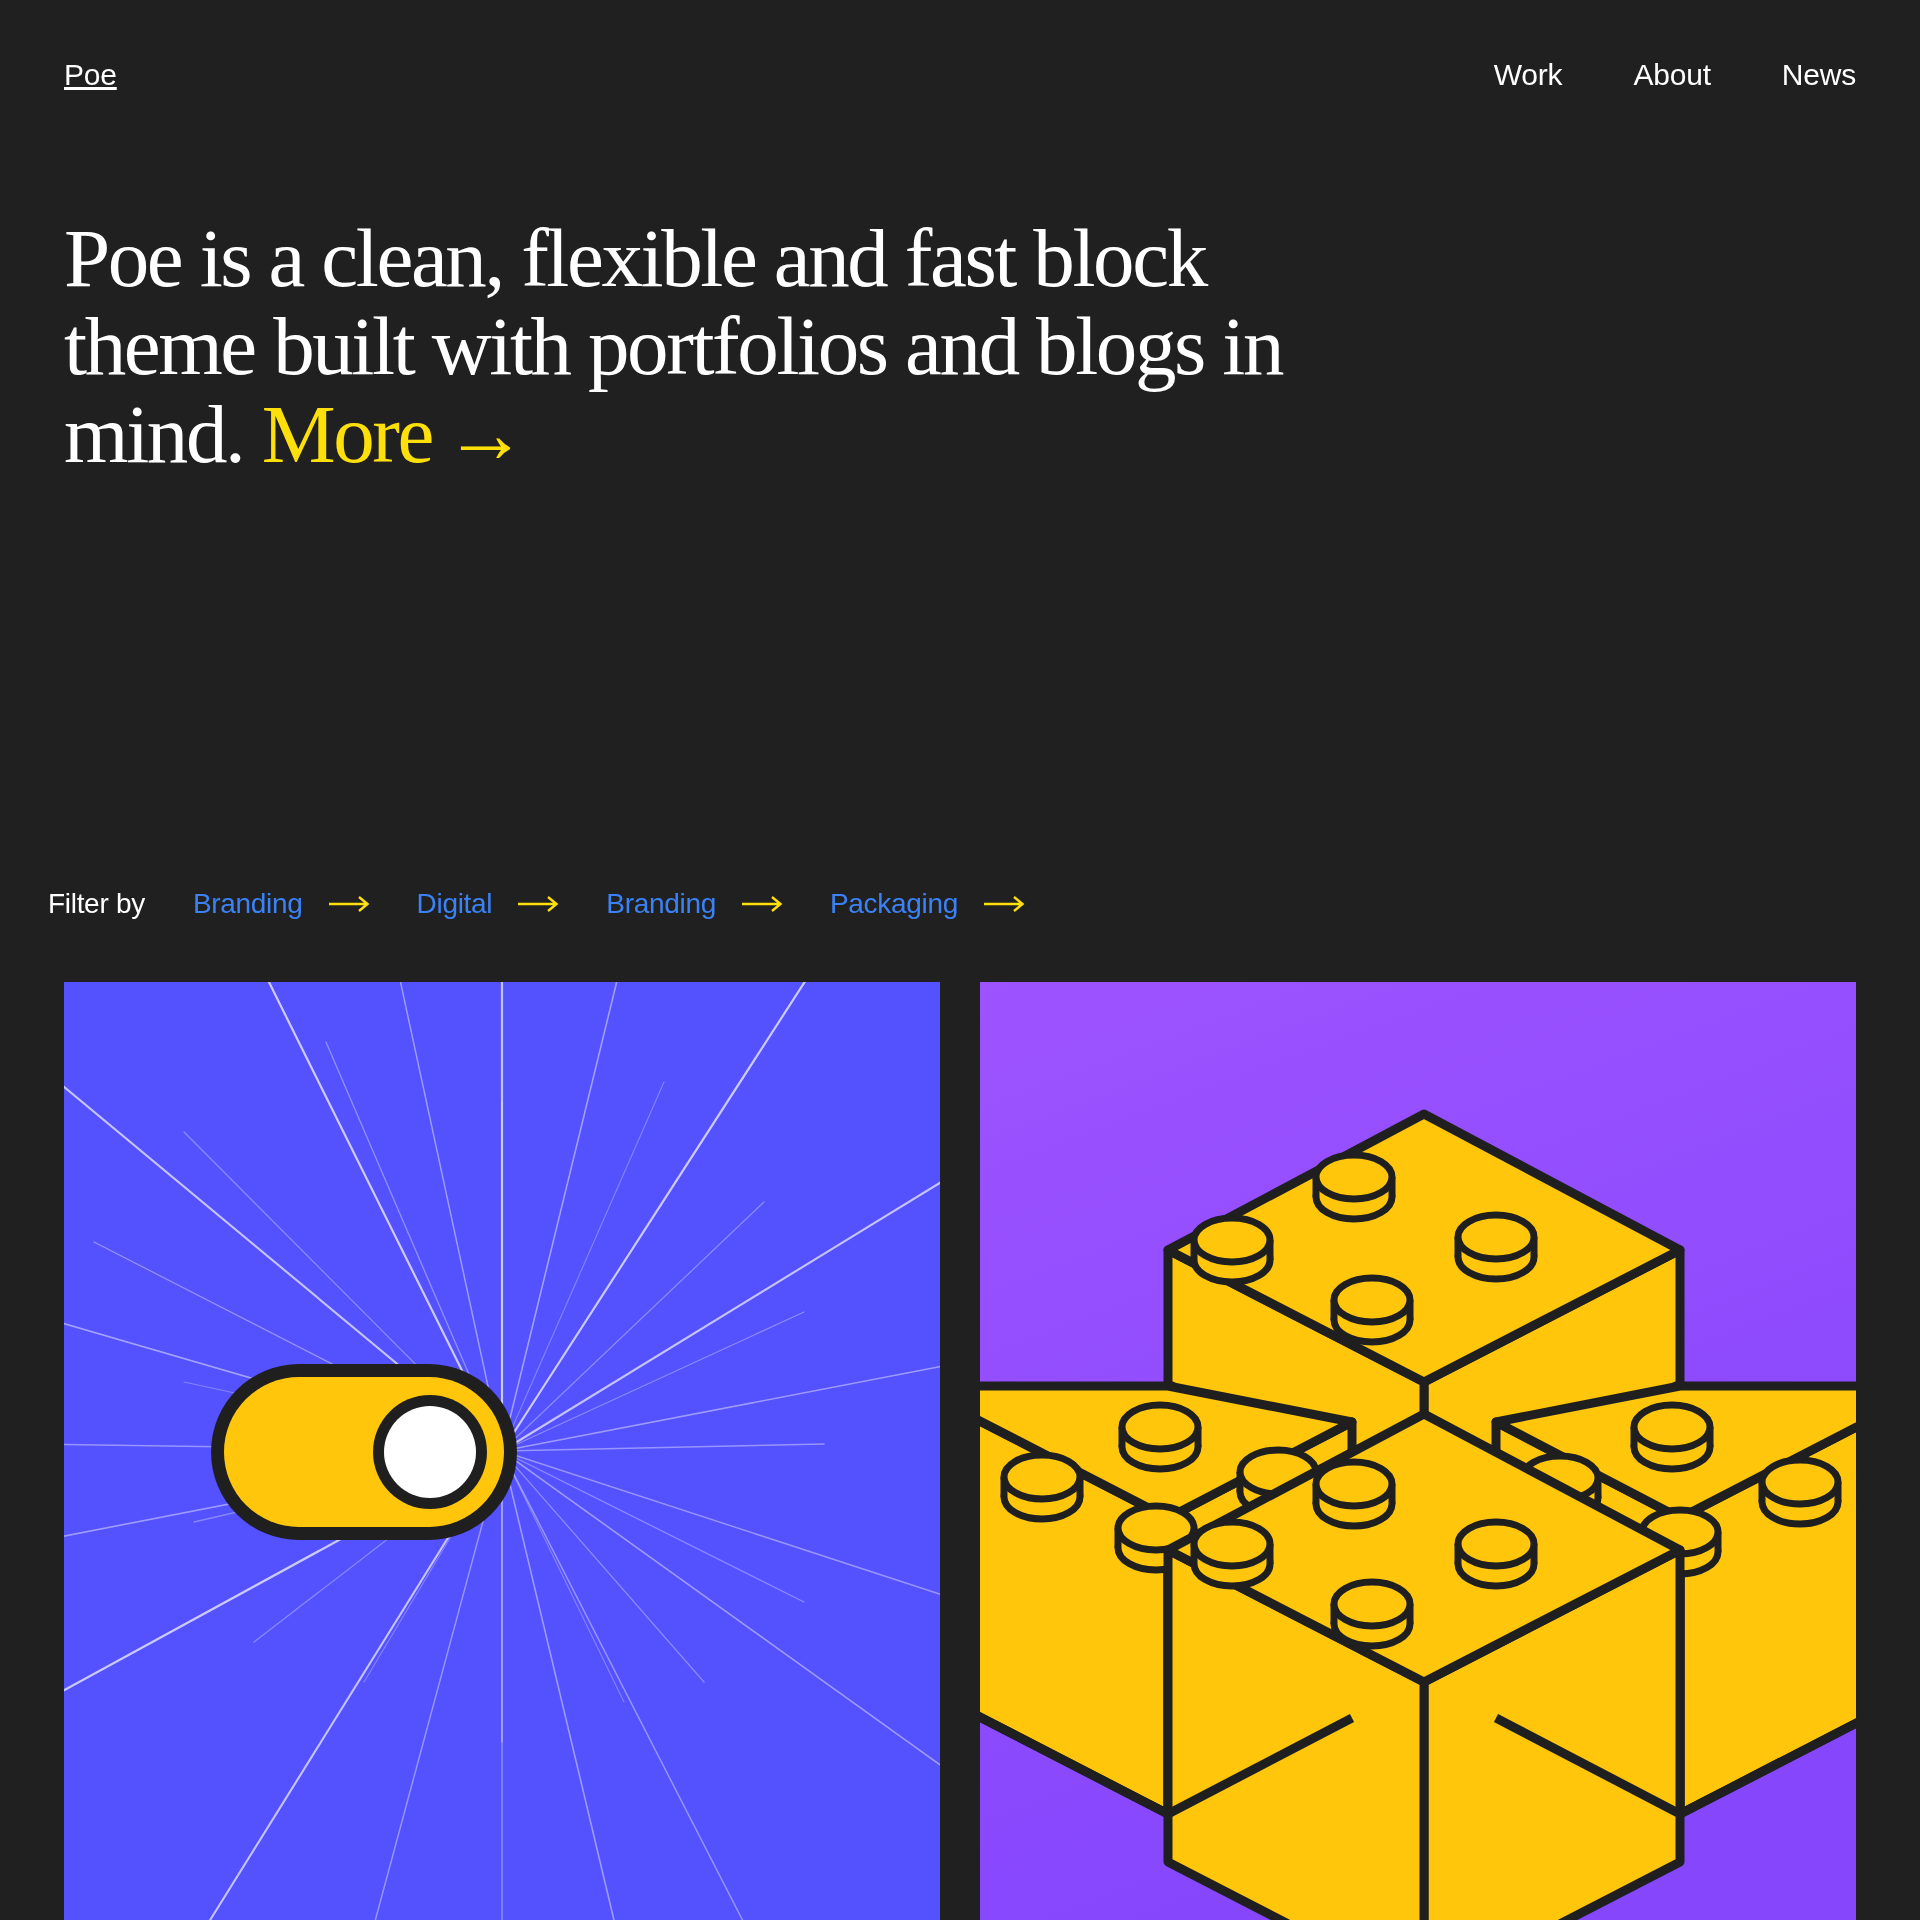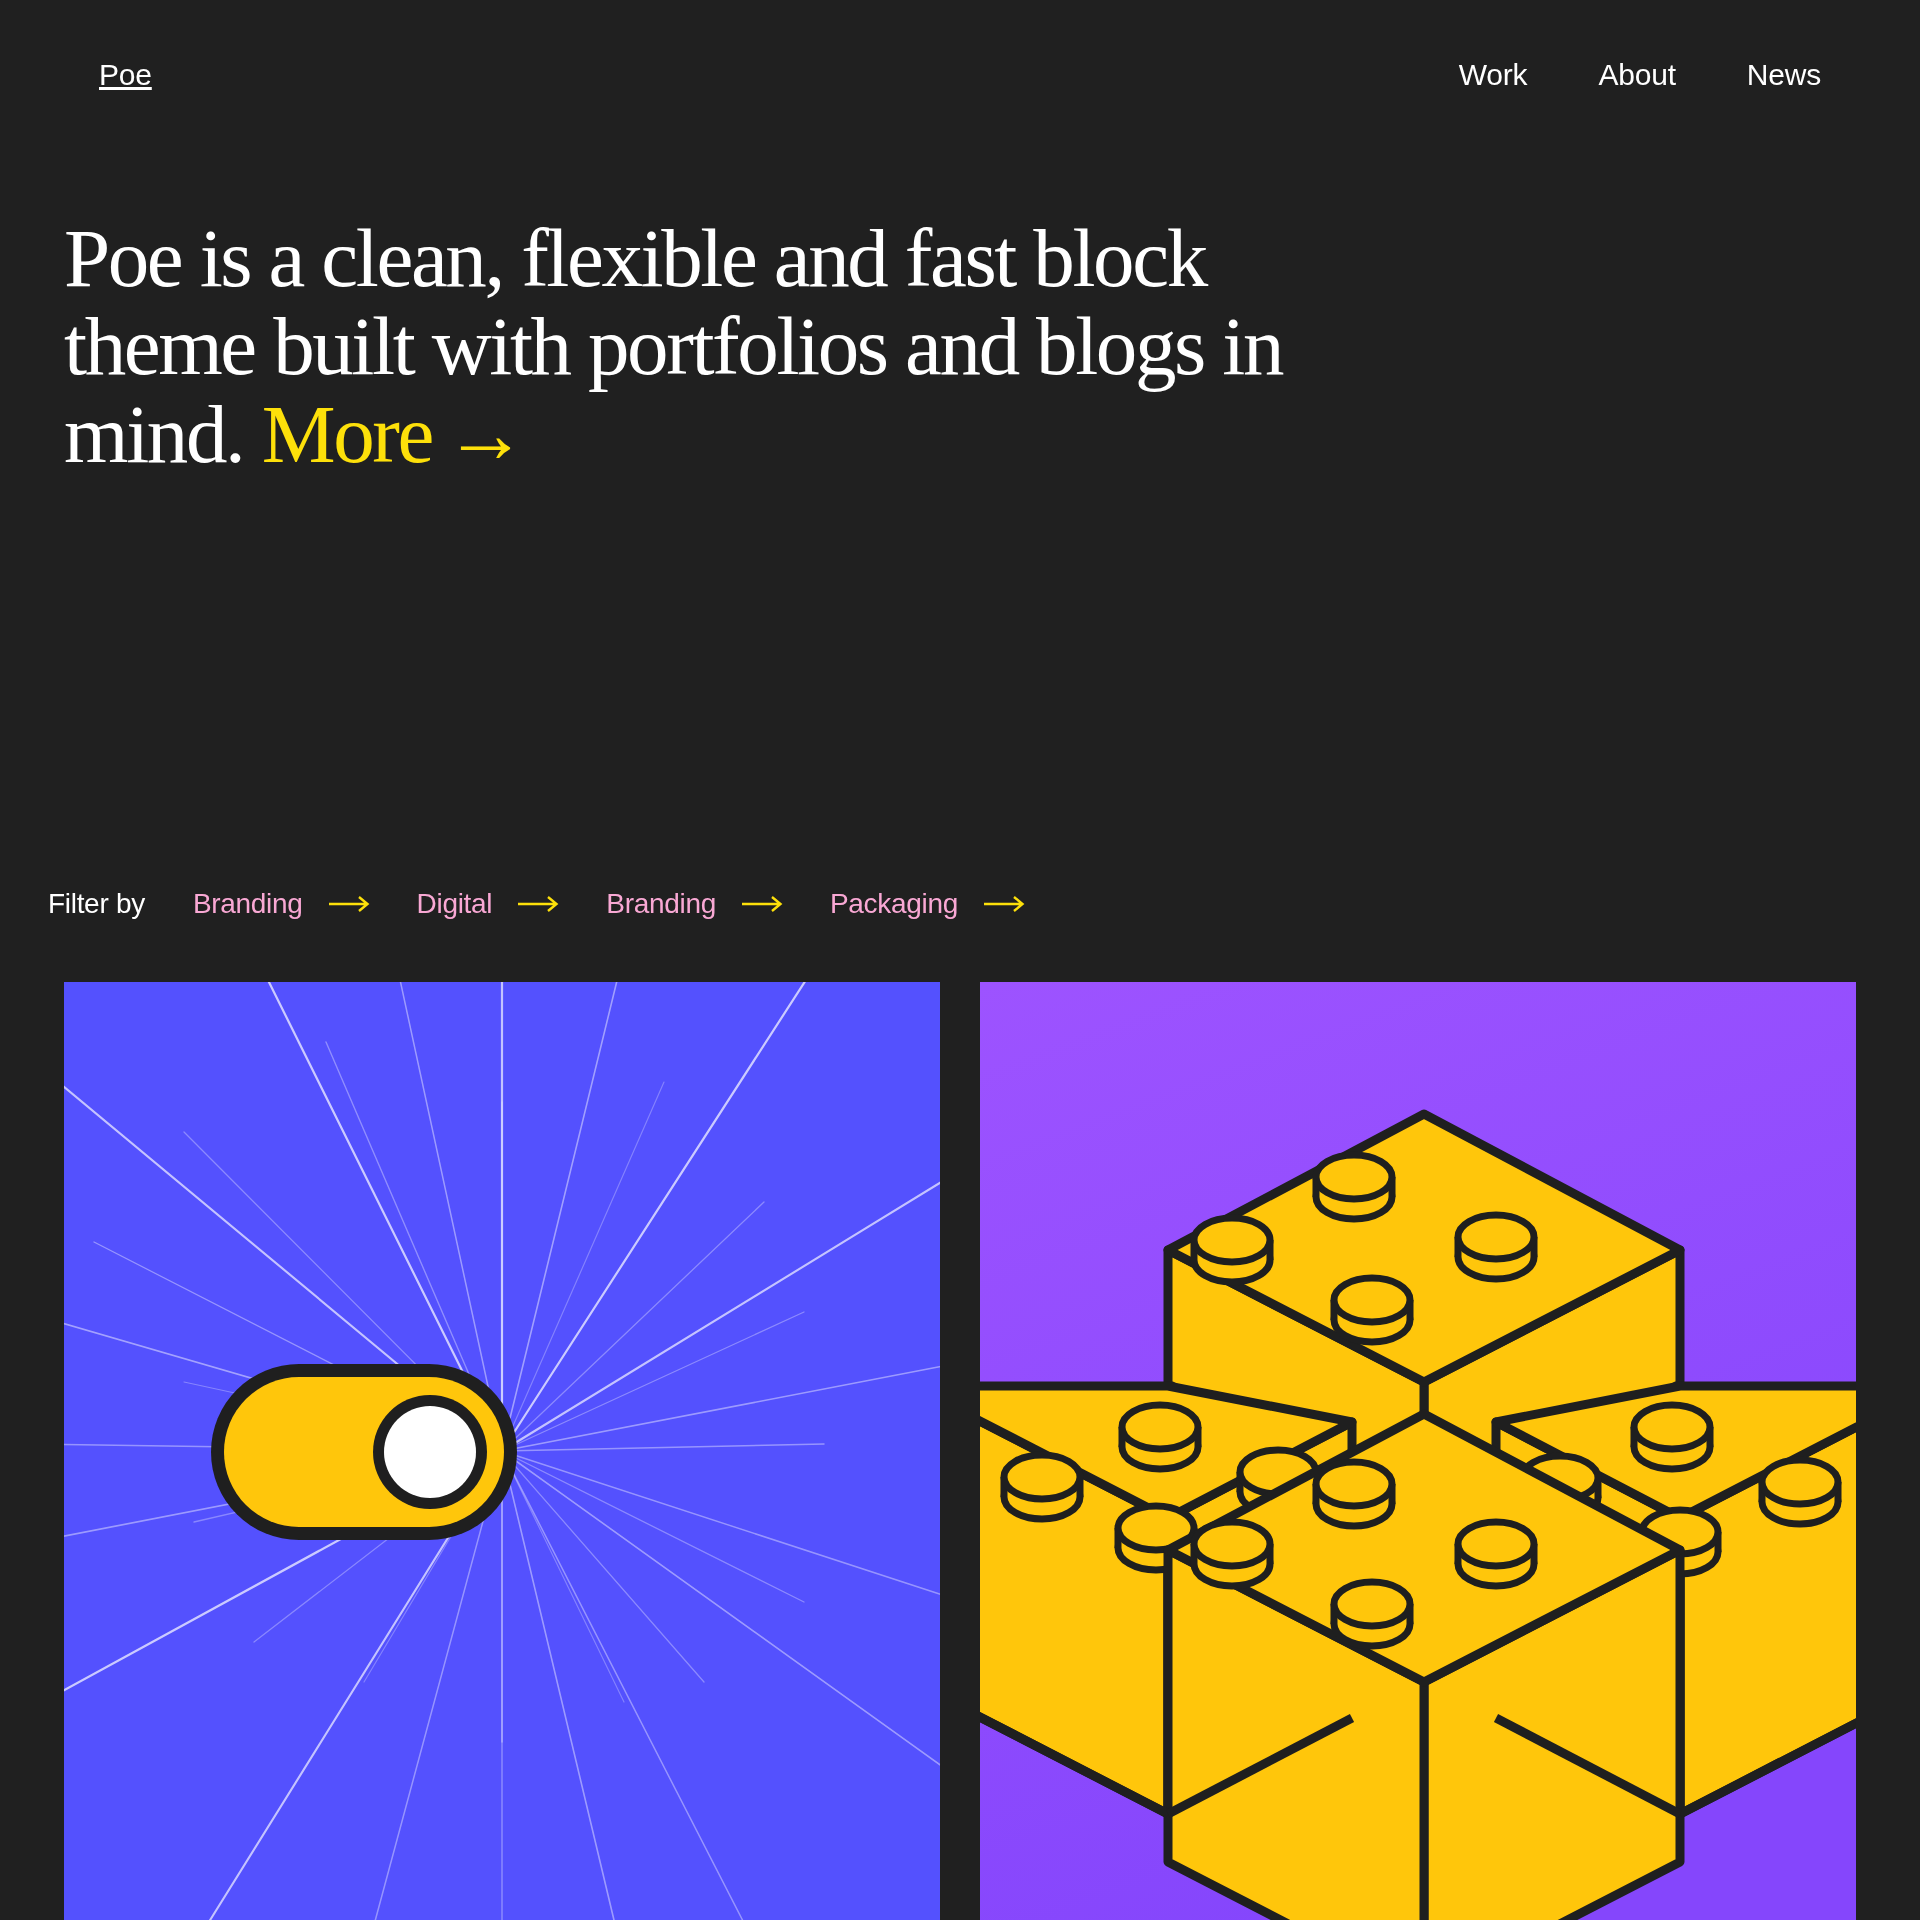--- a/index.html
+++ b/index.html
@@ -9,21 +9,21 @@
     font-family:"Liberation Sans", sans-serif;
     overflow:hidden;
   }
   body { position:relative; }
 
   
   .site-header {
     position:absolute; top:0; left:0;
     width:1920px; height:150px;
     display:flex; align-items:center; justify-content:space-between;
-    padding:0 99px;
+    padding:0 64px;
   }
   .brand {
     color:#ffffff;
     font-size:30px;
     font-weight:500;
     letter-spacing:-0.2px;
     line-height:1;
   }
   .main-nav { display:flex; align-items:center; gap:71px; }
   .nav-link {
@@ -70,21 +70,21 @@
   .filter-label {
     color:#ffffff;
     font-size:28px;
     font-weight:400;
     letter-spacing:-0.3px;
     margin-right:48px;
     line-height:1;
   }
   .filter-item {
     display:flex; align-items:center;
-    color:#f9a8d4;
+    color:#3b82f6;
     font-size:28px;
     font-weight:500;
     letter-spacing:-0.3px;
     text-decoration:none;
     margin-right:46px;
     line-height:1;
   }
   .filter-item:last-child { margin-right:0; }
   .filter-item .filter-arrow {
     display:inline-block;

